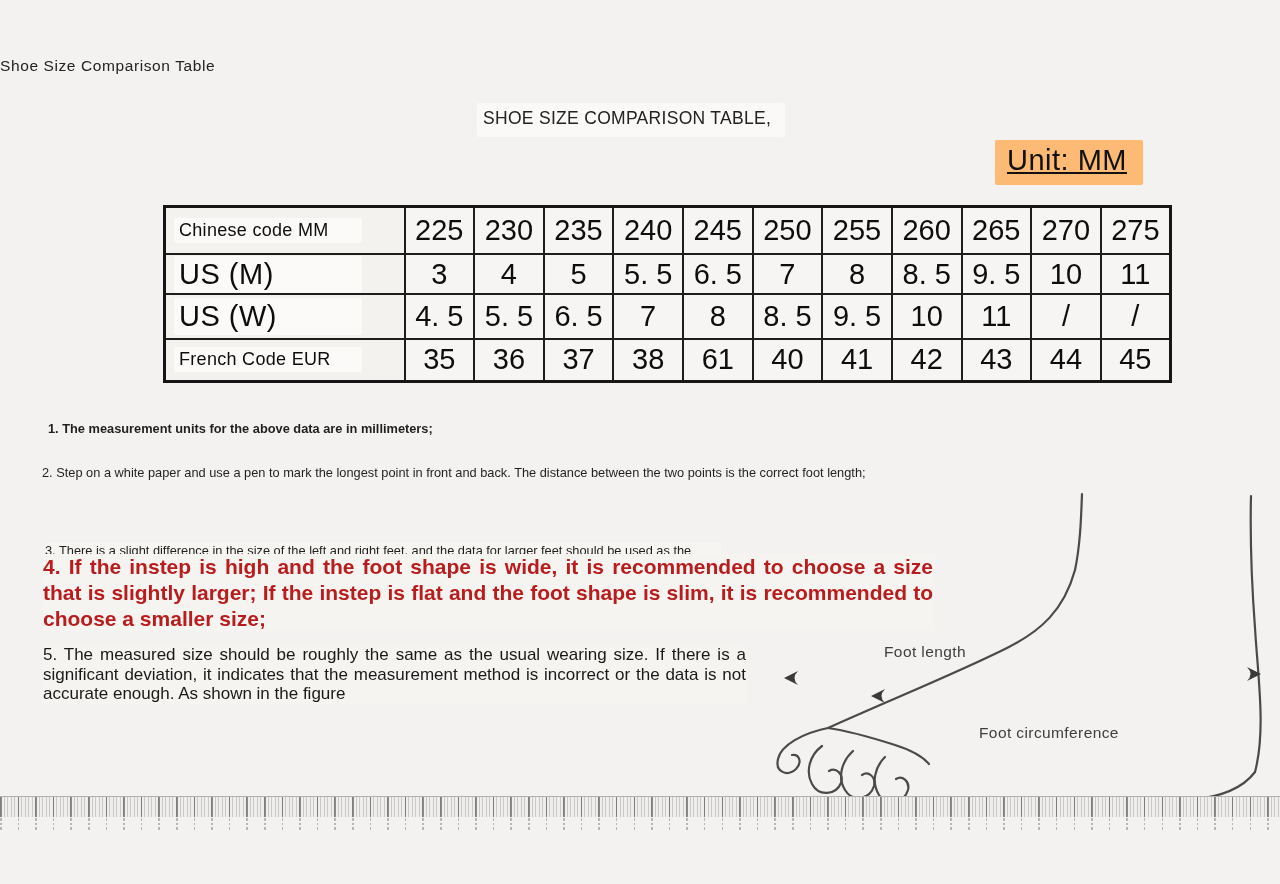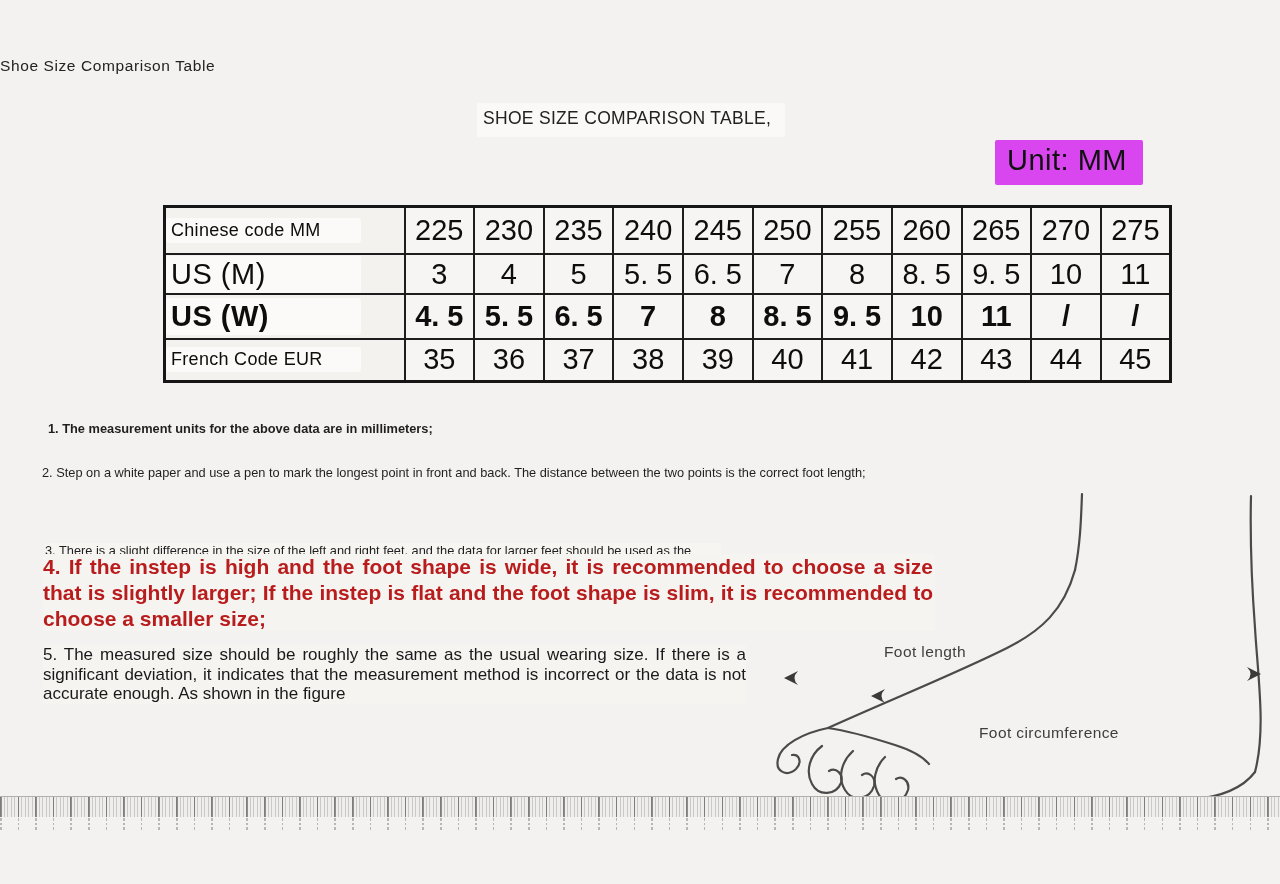--- a/index.html
+++ b/index.html
@@ -18,44 +18,44 @@
     left:0; right:0; top:57px;
     font-size:15.5px; letter-spacing:0.6px; color:#222;
   }
   .subtitle {
     left:450px; top:103px;
     background:#faf9f7; padding:4px 14px 6px 6px; border-radius:2px;
     font-size:17.5px; line-height:23.5px; color:#222; letter-spacing:0.3px;margin-left:27px;
   }
   .unit-label {
     left:995px; top:140px;
-    background:#d946ef; padding:4px 16px 8px 12px; border-radius:2px;
-    font-size:29px; color:#111; letter-spacing:0.5px;
+    background:#fdba74; padding:4px 16px 8px 12px; border-radius:2px;
+    font-size:29px; color:#111; letter-spacing:0.5px;text-decoration:underline;
   }
 
   
   table.size-table {
     left:163px; top:205px;
     position:absolute;
     width:1009px; height:178px;
     border-collapse:collapse; table-layout:fixed;
     border:3px solid #161616;
     background:#f6f5f3;
   }
   .size-table td {
     border:2px solid #1d1d1d;
     text-align:center; vertical-align:middle;
     color:#0d0d0d; overflow:hidden; white-space:nowrap;
   }
   .size-table col.c-label { width:240px; }
   .size-table tr.r0 { height:47px; }
   .size-table tr.r1 { height:28px; }
-  .size-table tr.r2 { height:44px;font-weight:bold; }
+  .size-table tr.r2 { height:44px; }
   .size-table tr.r3 { height:42px; }
-  .size-table td.lbl { text-align:left; background:#f3f2ef; }
+  .size-table td.lbl { text-align:left; padding-left:8px; background:#f3f2ef; }
   .size-table td.lbl .hl {
     display:inline-block; background:#fbfaf8; border-radius:2px;
     padding:2px 8px 2px 5px; min-width:82%;
   }
   .size-table tr.small-label td.lbl { font-size:18px; letter-spacing:0.3px; }
   .size-table tr.big-label td.lbl { font-size:29px; letter-spacing:0.5px; }
   .size-table td.num { font-size:29px; }
 
   
   .note { color:#1f1f1f; }
@@ -151,21 +151,21 @@
       <td class="num">11</td>
       <td class="num">/</td>
       <td class="num">/</td>
     </tr>
     <tr class="r3 small-label">
       <td class="lbl"><span class="hl">French Code EUR</span></td>
       <td class="num">35</td>
       <td class="num">36</td>
       <td class="num">37</td>
       <td class="num">38</td>
-      <td class="num">39</td>
+      <td class="num">61</td>
       <td class="num">40</td>
       <td class="num">41</td>
       <td class="num">42</td>
       <td class="num">43</td>
       <td class="num">44</td>
       <td class="num">45</td>
     </tr>
   </tbody>
 </table>
 

